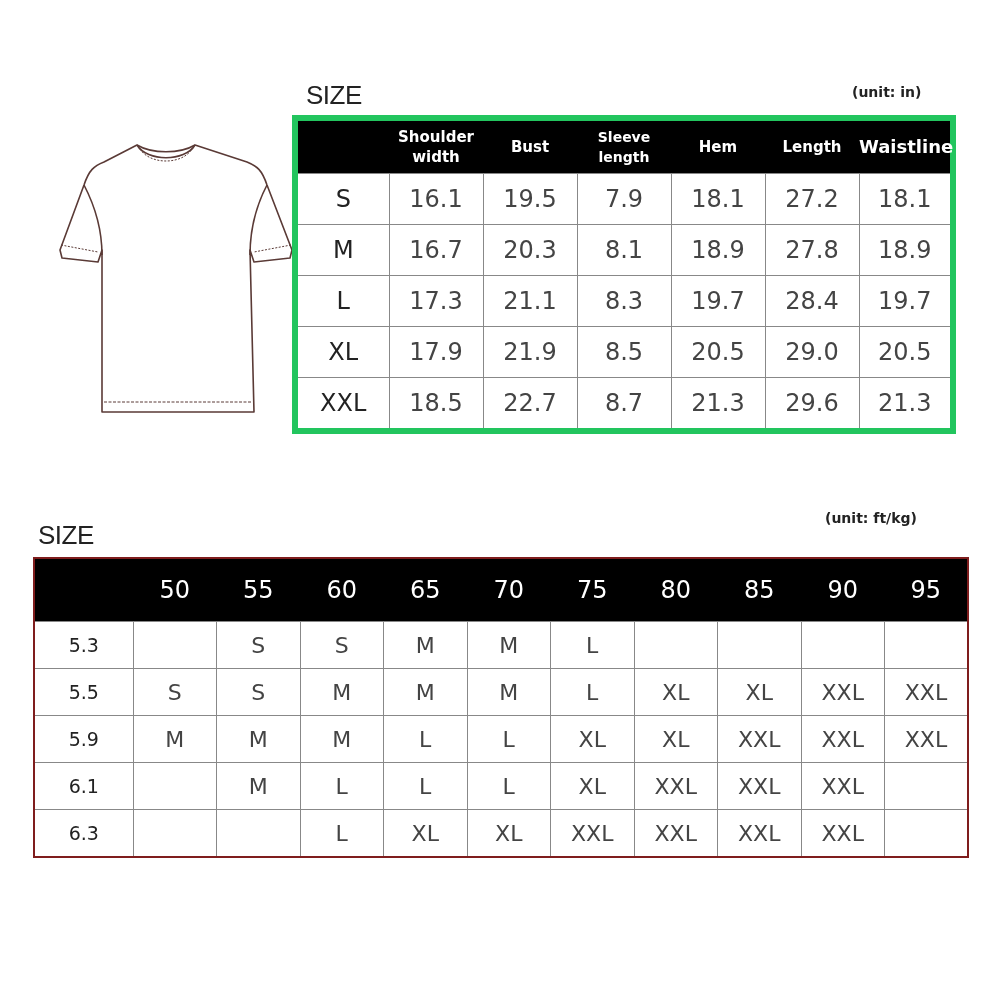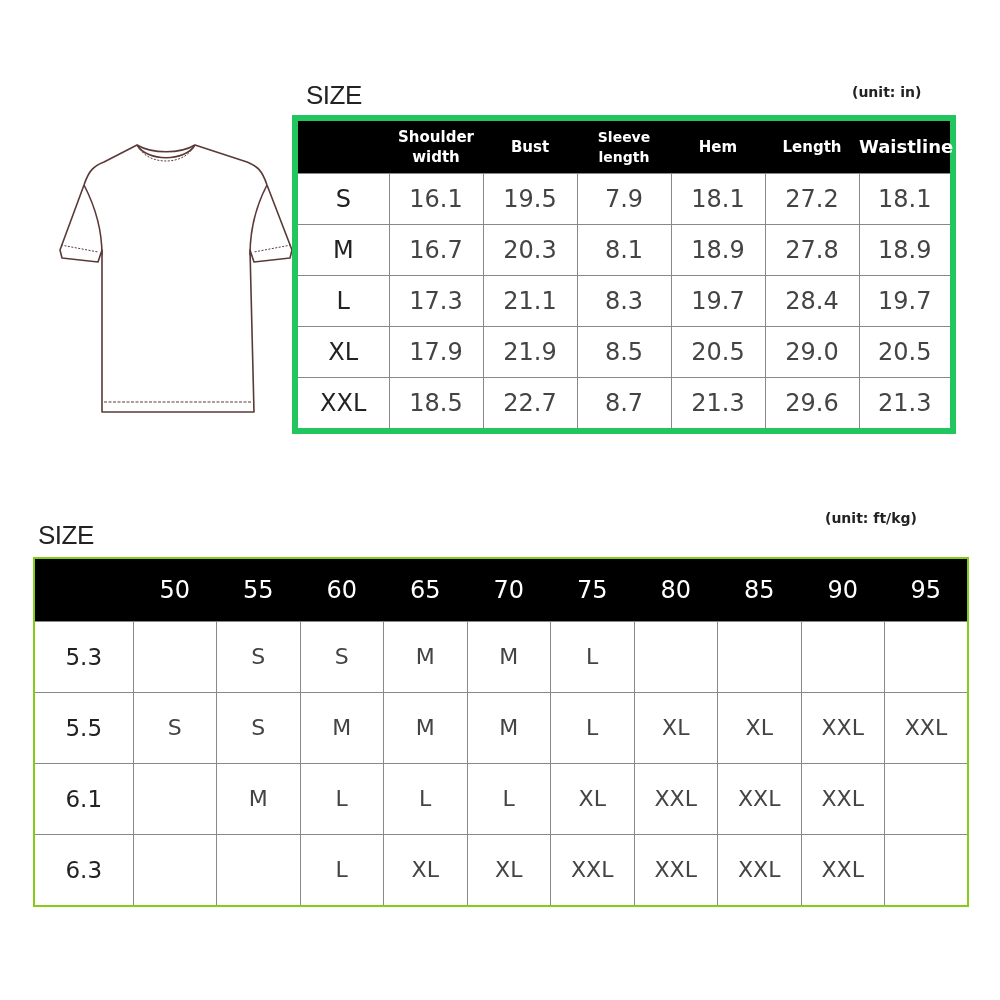--- a/index.html
+++ b/index.html
@@ -5,24 +5,24 @@
   html, body { margin:0; padding:0; background:#ffffff; }
   body { width:1000px; height:1000px; position:relative; overflow:hidden; font-family:"DejaVu Sans", sans-serif; color:#333; }
   .abs { position:absolute; }
   .size-label { font-family:"Liberation Sans", sans-serif; font-size:26px; color:#222; letter-spacing:-0.5px; }
   .unit-label { font-family:"DejaVu Sans", sans-serif; font-size:14px; font-weight:bold; color:#222; }
   table { border-collapse:collapse; position:absolute; table-layout:fixed; }
   .t1 { left:292px; top:115px; width:660px; height:308px; border:6px solid #22c55e; }
   .t1 th { background:#000; color:#fff; font-family:"DejaVu Sans", sans-serif; font-weight:bold; font-size:15px; line-height:20px; height:52px; padding:0; text-align:center; vertical-align:middle; }
   .t1 td { border:1.5px solid #888; font-family:"DejaVu Sans", sans-serif; font-size:24px; color:#444; text-align:center; vertical-align:middle; padding:0; height:50px; }
   .t1 td.rowhead { color:#222; }
-  .t2 { left:33px; top:557px; width:934px; height:350px; border:2px solid #84cc16; }
+  .t2 { left:33px; top:557px; width:934px; height:288px; border:2px solid #7f1d1d; }
   .t2 th { background:#000; color:#fff; font-family:"DejaVu Sans", sans-serif; font-weight:normal; font-size:24px; height:62px; padding:0; text-align:center; vertical-align:middle; }
   .t2 td { border:1.5px solid #888; font-family:"DejaVu Sans", sans-serif; font-size:22px; color:#444; text-align:center; vertical-align:middle; padding:0; height:46px; }
-  .t2 td.rowhead { color:#222; font-size:23px; }
+  .t2 td.rowhead { color:#222; font-size:19px; }
   .shirt { left:42px; top:140px; width:255px; height:275px; }
 </style>
 </head>
 <body>
 
 <svg class="abs shirt" viewBox="0 0 255 275" xmlns="http://www.w3.org/2000/svg">
   <g fill="none" stroke="#5a3a36" stroke-width="1.6" stroke-linejoin="round">
 
     <path d="M95,5 C110,14 138,14 153,5 L205,22 C215,26 220,30 225,45 L250,110 L248,118 L212,122 L208,110 L212,272 L60,272 L60,110 L56,122 L20,118 L18,110 L42,45 C47,30 52,26 62,22 Z"></path>
 
@@ -165,20 +165,33 @@
       <td>M</td>
       <td>M</td>
       <td>M</td>
       <td>L</td>
       <td>XL</td>
       <td>XL</td>
       <td>XXL</td>
       <td>XXL</td>
     </tr>
     <tr>
+      <td class="rowhead">5.9</td>
+      <td>M</td>
+      <td>M</td>
+      <td>M</td>
+      <td>L</td>
+      <td>L</td>
+      <td>XL</td>
+      <td>XL</td>
+      <td>XXL</td>
+      <td>XXL</td>
+      <td>XXL</td>
+    </tr>
+    <tr>
       <td class="rowhead">6.1</td>
       <td></td>
       <td>M</td>
       <td>L</td>
       <td>L</td>
       <td>L</td>
       <td>XL</td>
       <td>XXL</td>
       <td>XXL</td>
       <td>XXL</td>

